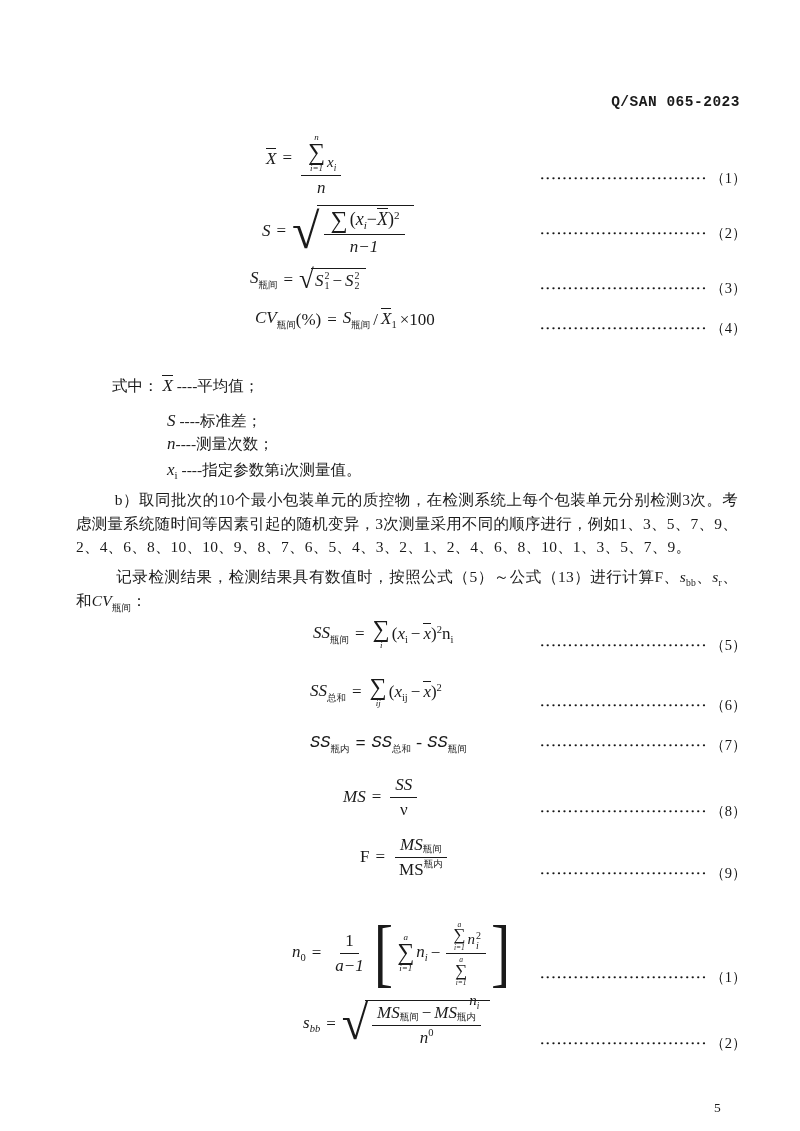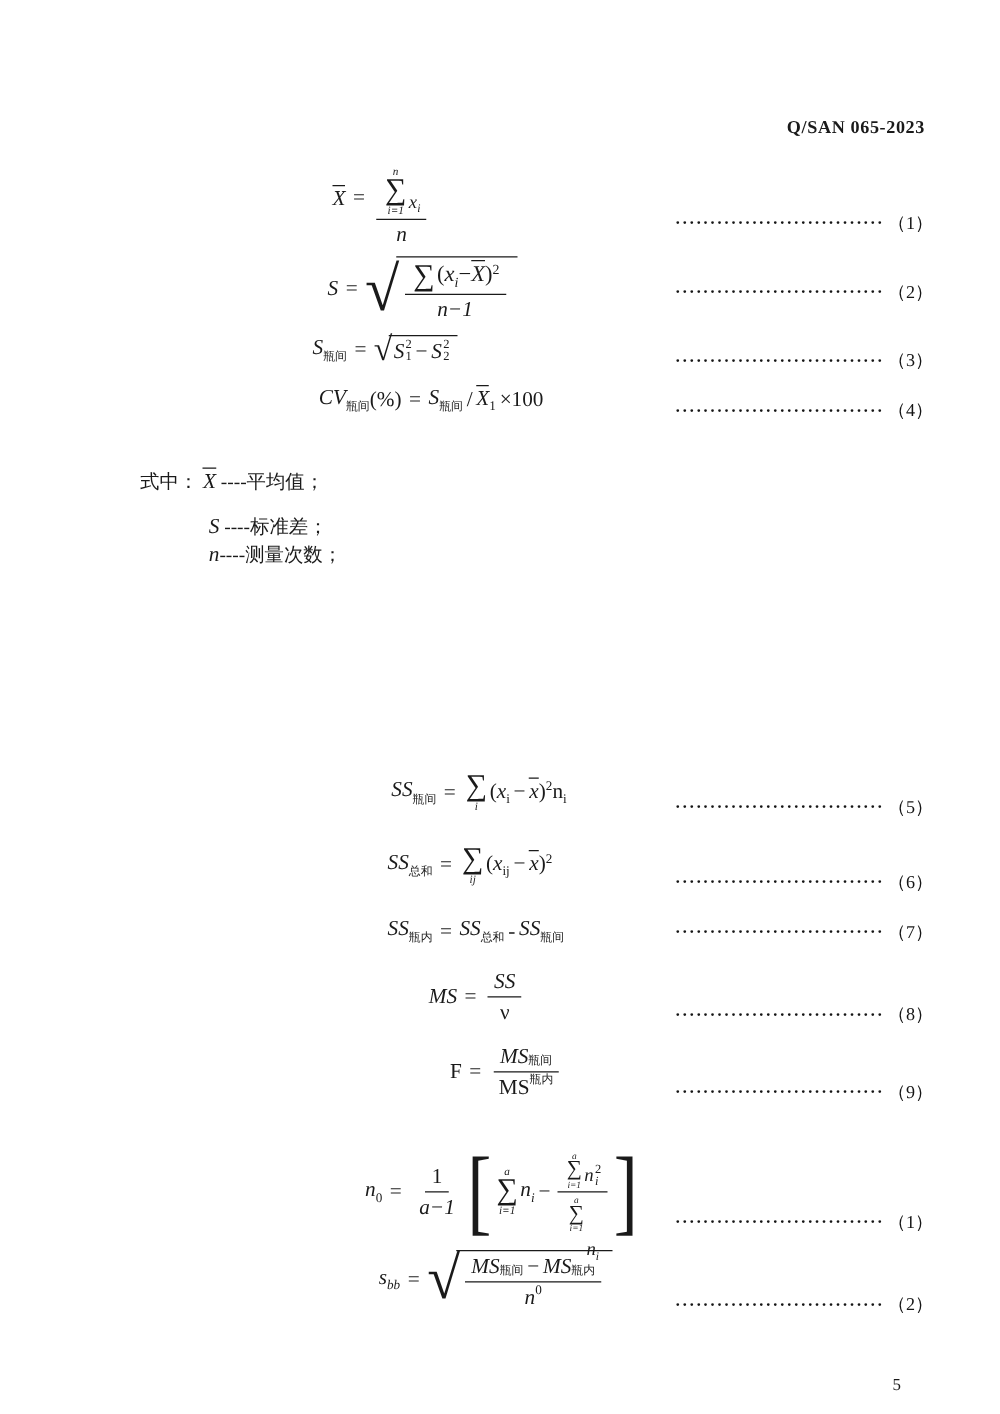--- a/index.html
+++ b/index.html
@@ -1,18 +1,18 @@
 <!DOCTYPE html>
 <html><head>
 <meta charset="utf-8">
 <style>
   html,body{margin:0;padding:0;background:#fff;}
   .page{position:relative;width:800px;height:1131px;background:#ffffff;overflow:hidden;
         font-family:"Liberation Serif","DejaVu Serif",serif;color:#1a1a1a;}
-  .hdr{position:absolute;top:94px;right:60px;font-family:Liberation Serif, serif;
+  .hdr{position:absolute;top:94px;right:60px;font-family:Liberation Mono, monospace;
        font-size:14.5px;font-weight:600;letter-spacing:.5px;}
   
   .fm{position:absolute;display:flex;align-items:center;font-size:17px;font-style:italic;
       white-space:nowrap;line-height:1.15;}
   .rm{font-style:normal;}
   .sb{font-size:.62em;vertical-align:-.4em;line-height:1;}
   .sp{font-size:.62em;vertical-align:.55em;line-height:1;}
   .sbc{font-size:9.5px;vertical-align:-5px;font-style:normal;line-height:1;}
   .ob{display:inline-block;border-top:1.3px solid #1a1a1a;padding-top:1px;line-height:1.05;}
   .frac{display:inline-flex;flex-direction:column;align-items:center;margin:0 3px;}
@@ -148,22 +148,30 @@
     <i class="ob" style="font-size:17px;">X</i>
     <span>----平均值；</span>
   </div>
   <div class="text" style="top:408px;left:167px;text-align:right;">
     <i style="font-size:17px;">S</i>
     <span>----标准差；</span>
   </div>
   <div class="text" style="top:431px;left:167px;">
     <i style="font-size:17px;">n</i><span>----测量次数；</span>
   </div>
-
-
+  <div class="text" style="top:457px;left:167px;">
+    <i style="font-size:17px;">x</i><span class="sb" style="font-size:11px;">i</span>
+    <span>----指定参数第i次测量值。</span>
+  </div>
+
+  <div class="para ind" style="top:488px;left:76px;">b）取同批次的10个最小包装单元的质控物，在检测系统上每个包装单元分别检测3次。考虑测量系统随时间等因素引起的随机变异，3次测量采用不同的顺序进行，例如1、3、5、7、9、2、4、6、8、10、10、9、8、7、6、5、4、3、2、1、2、4、6、8、10、1、3、5、7、9。</div>
+
+  <div class="para" style="top:565px;left:76px;text-indent:2.6em;">
+    <span>记录检测结果，检测结果具有数值时，按照公式（5）～公式（13）进行计算F、</span><i>s</i><span class="sb">bb</span><span>、</span><i>s</i><span class="sb">r</span><span>、和</span><i>CV</i><span class="sbc">瓶间</span><span>：</span>
+  </div>
 
   <div class="fm" style="top:618px;left:313px;">
     <span><span>SS</span><span class="sbc">瓶间</span></span>
     <span class="rm op-eq">=</span>
     <span class="bigop">
         <span class="o">∑</span>
         <span class="b rm">i</span>
       </span>
     <span><span class="rm">(</span><span>x</span><span class="sb rm">i</span><span class="rm op">−</span><span class="ob">x</span><span class="rm">)</span><span class="sp rm">2</span><span class="rm">n</span><span class="sb rm">i</span></span>
   </div>
@@ -179,21 +187,21 @@
         <span class="o">∑</span>
         <span class="b rm">ij</span>
       </span>
     <span><span class="rm">(</span><span>x</span><span class="sb rm">ij</span><span class="rm op">−</span><span class="ob">x</span><span class="rm">)</span><span class="sp rm">2</span></span>
   </div>
   <div class="ldr" style="top:696px;">
     <span class="dots">••••••••••••••••••••••••••••••</span>
     <span class="no">（6）</span>
   </div>
 
-  <div class="fm" style="top:733px;left:310px;">
+  <div class="fm" style="top:733px;left:310px;font-family:Liberation Mono, monospace;">
     <span><span>SS</span><span class="sbc">瓶内</span></span>
     <span class="rm op-eq">=</span>
     <span><span>SS</span><span class="sbc">总和</span></span>
     <span class="rm op">-</span>
     <span><span>SS</span><span class="sbc">瓶间</span></span>
   </div>
   <div class="ldr" style="top:736px;">
     <span class="dots">••••••••••••••••••••••••••••••</span>
     <span class="no">（7）</span>
   </div>

